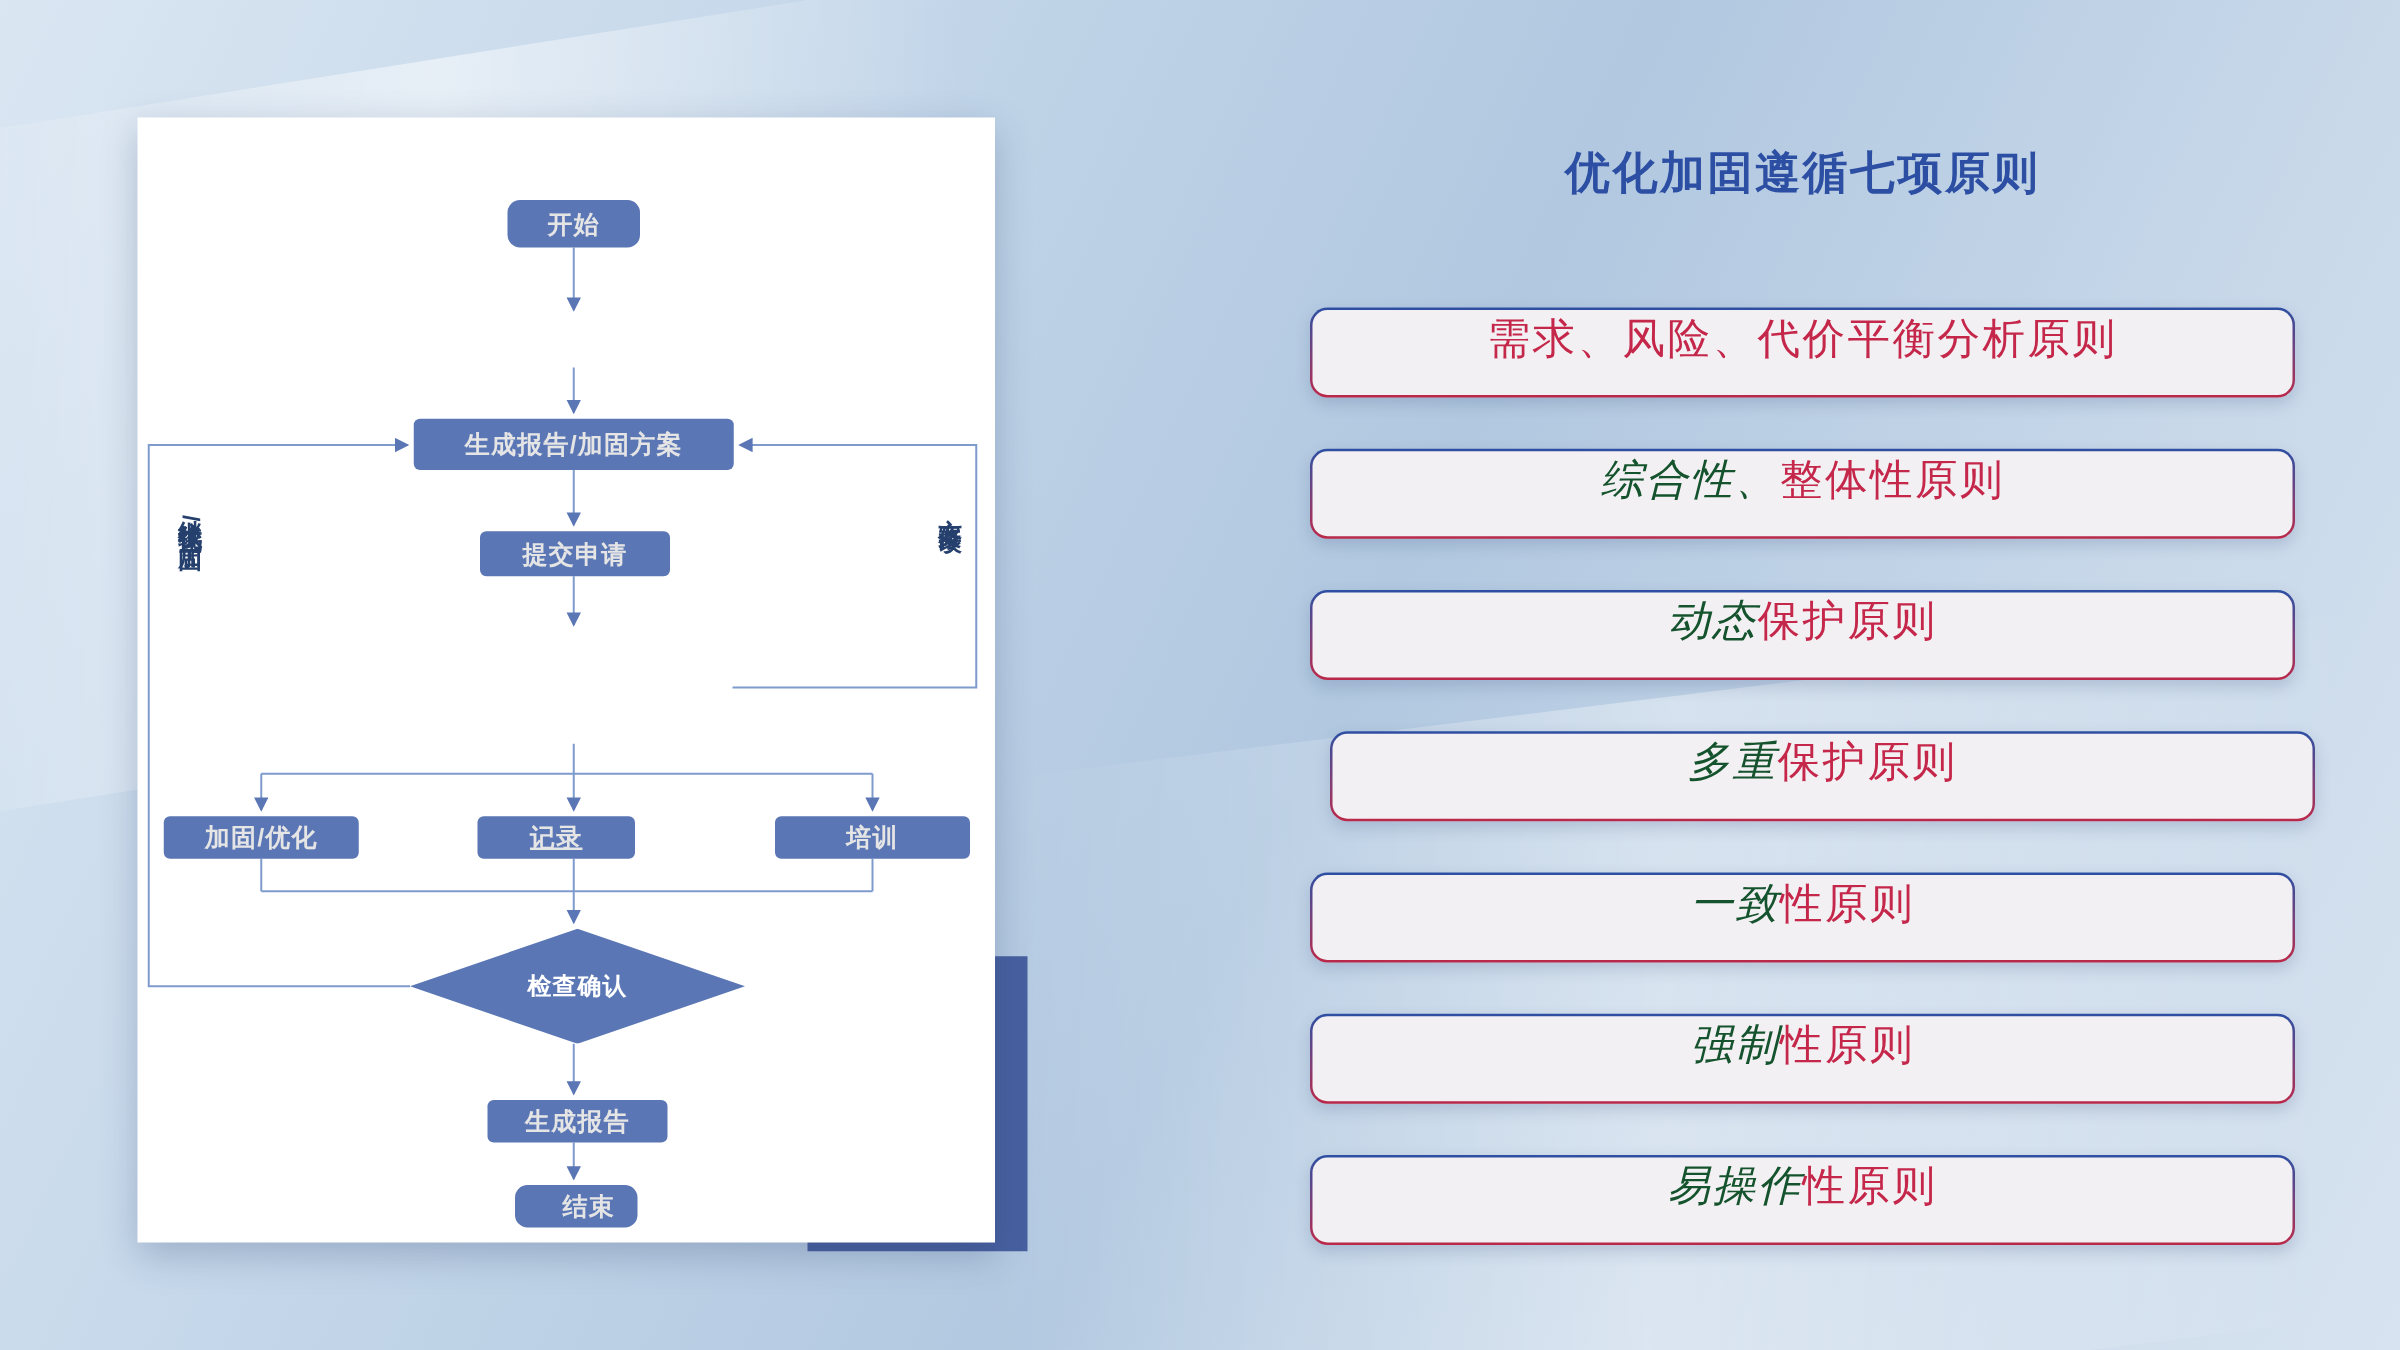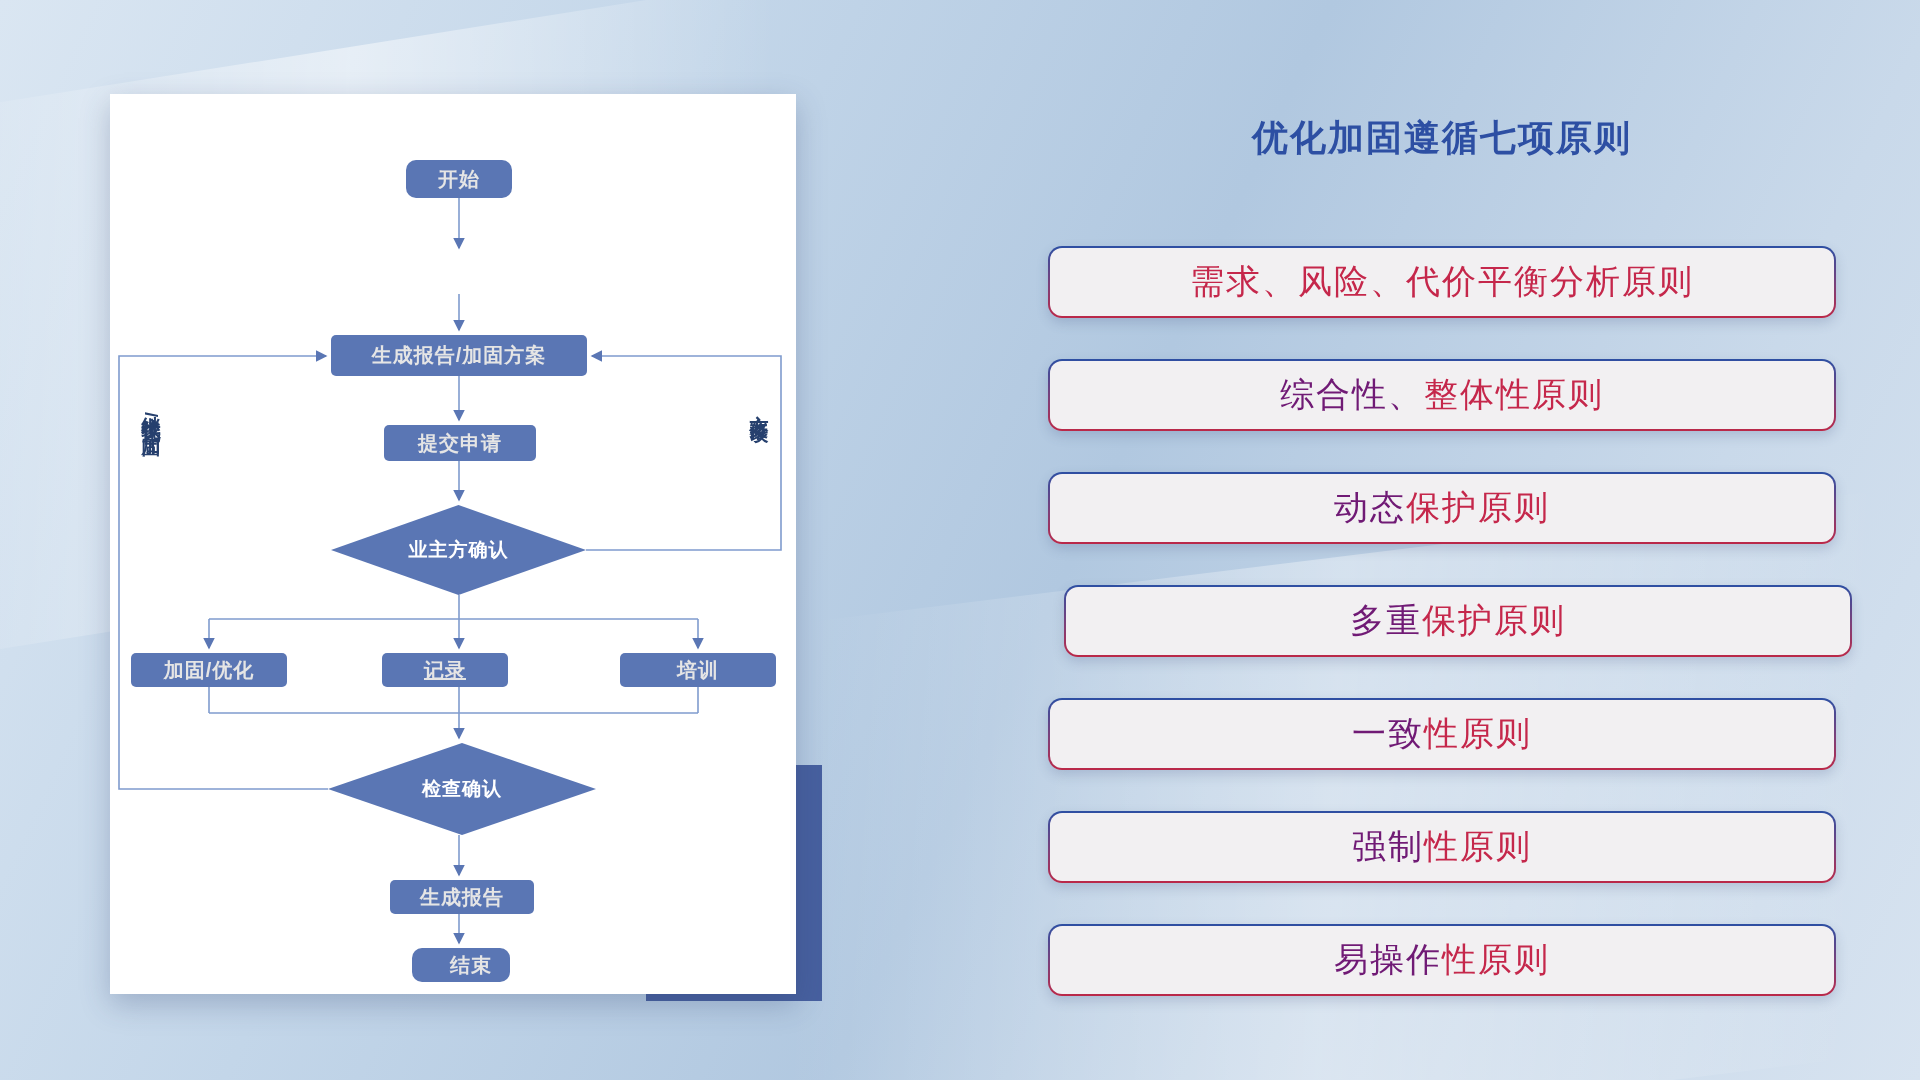--- a/index.html
+++ b/index.html
@@ -67,24 +67,24 @@
     position:absolute; left:1048px; width:788px; height:72px;
     border-radius:14px; padding:2px;
     background:linear-gradient(180deg,#2d4fa3 0%,#7e3f78 55%,#bb2848 100%);
     box-shadow:0 5px 12px rgba(70,85,130,.22);
   }
   .pb-1 { top:246px; } .pb-2 { top:359px; } .pb-3 { top:472px; }
   .pb-4 { top:585px;margin-left:16px; } .pb-5 { top:698px; } .pb-6 { top:811px; }
   .pb-7 { top:924px; }
   .pinner {
     width:100%; height:100%; border-radius:12px; background:#f2f0f2;
-    display:flex; align-items:center; justify-content:center;
+    display:flex; justify-content:center;
     font-size:34px; letter-spacing:2px; white-space:nowrap;
   }
-  .p-blue { color:#701a75; }
+  .p-blue { color:#14532d;font-style:italic; }
   .p-red  { color:#c5274b; }
 </style>
 </head>
 <body>
 
 <div class="page">
   <div class="streak s1"></div>
   <div class="streak s2"></div>
 
   <div class="accent"></div>
@@ -113,21 +113,20 @@
         <path d="M349 741 V781" marker-end="url(#arr)"></path>
         <path d="M349 820 V849" marker-end="url(#arr)"></path>
         <path d="M476 456 H671 V262 H482" marker-end="url(#arr)"></path>
         <path d="M218 695 H9 V262 H216" marker-end="url(#arr)"></path>
       </g>
     </svg>
 
     <div class="fnode pill n-start">开始</div>
     <div class="fnode n-plan">生成报告/加固方案</div>
     <div class="fnode n-submit">提交申请</div>
-    <div class="fdiamond n-d1">业主方确认</div>
     <div class="fnode n-reinforce">加固/优化</div>
     <div class="fnode n-record">记录</div>
     <div class="fnode n-training">培训</div>
     <div class="fdiamond n-d2">检查确认</div>
     <div class="fnode n-report">生成报告</div>
     <div class="fnode pill n-end">结束</div>
 
     <div class="vlabel vl-left">继续优化/加固</div>
     <div class="vlabel vl-right">方案修改</div>
   </div>

